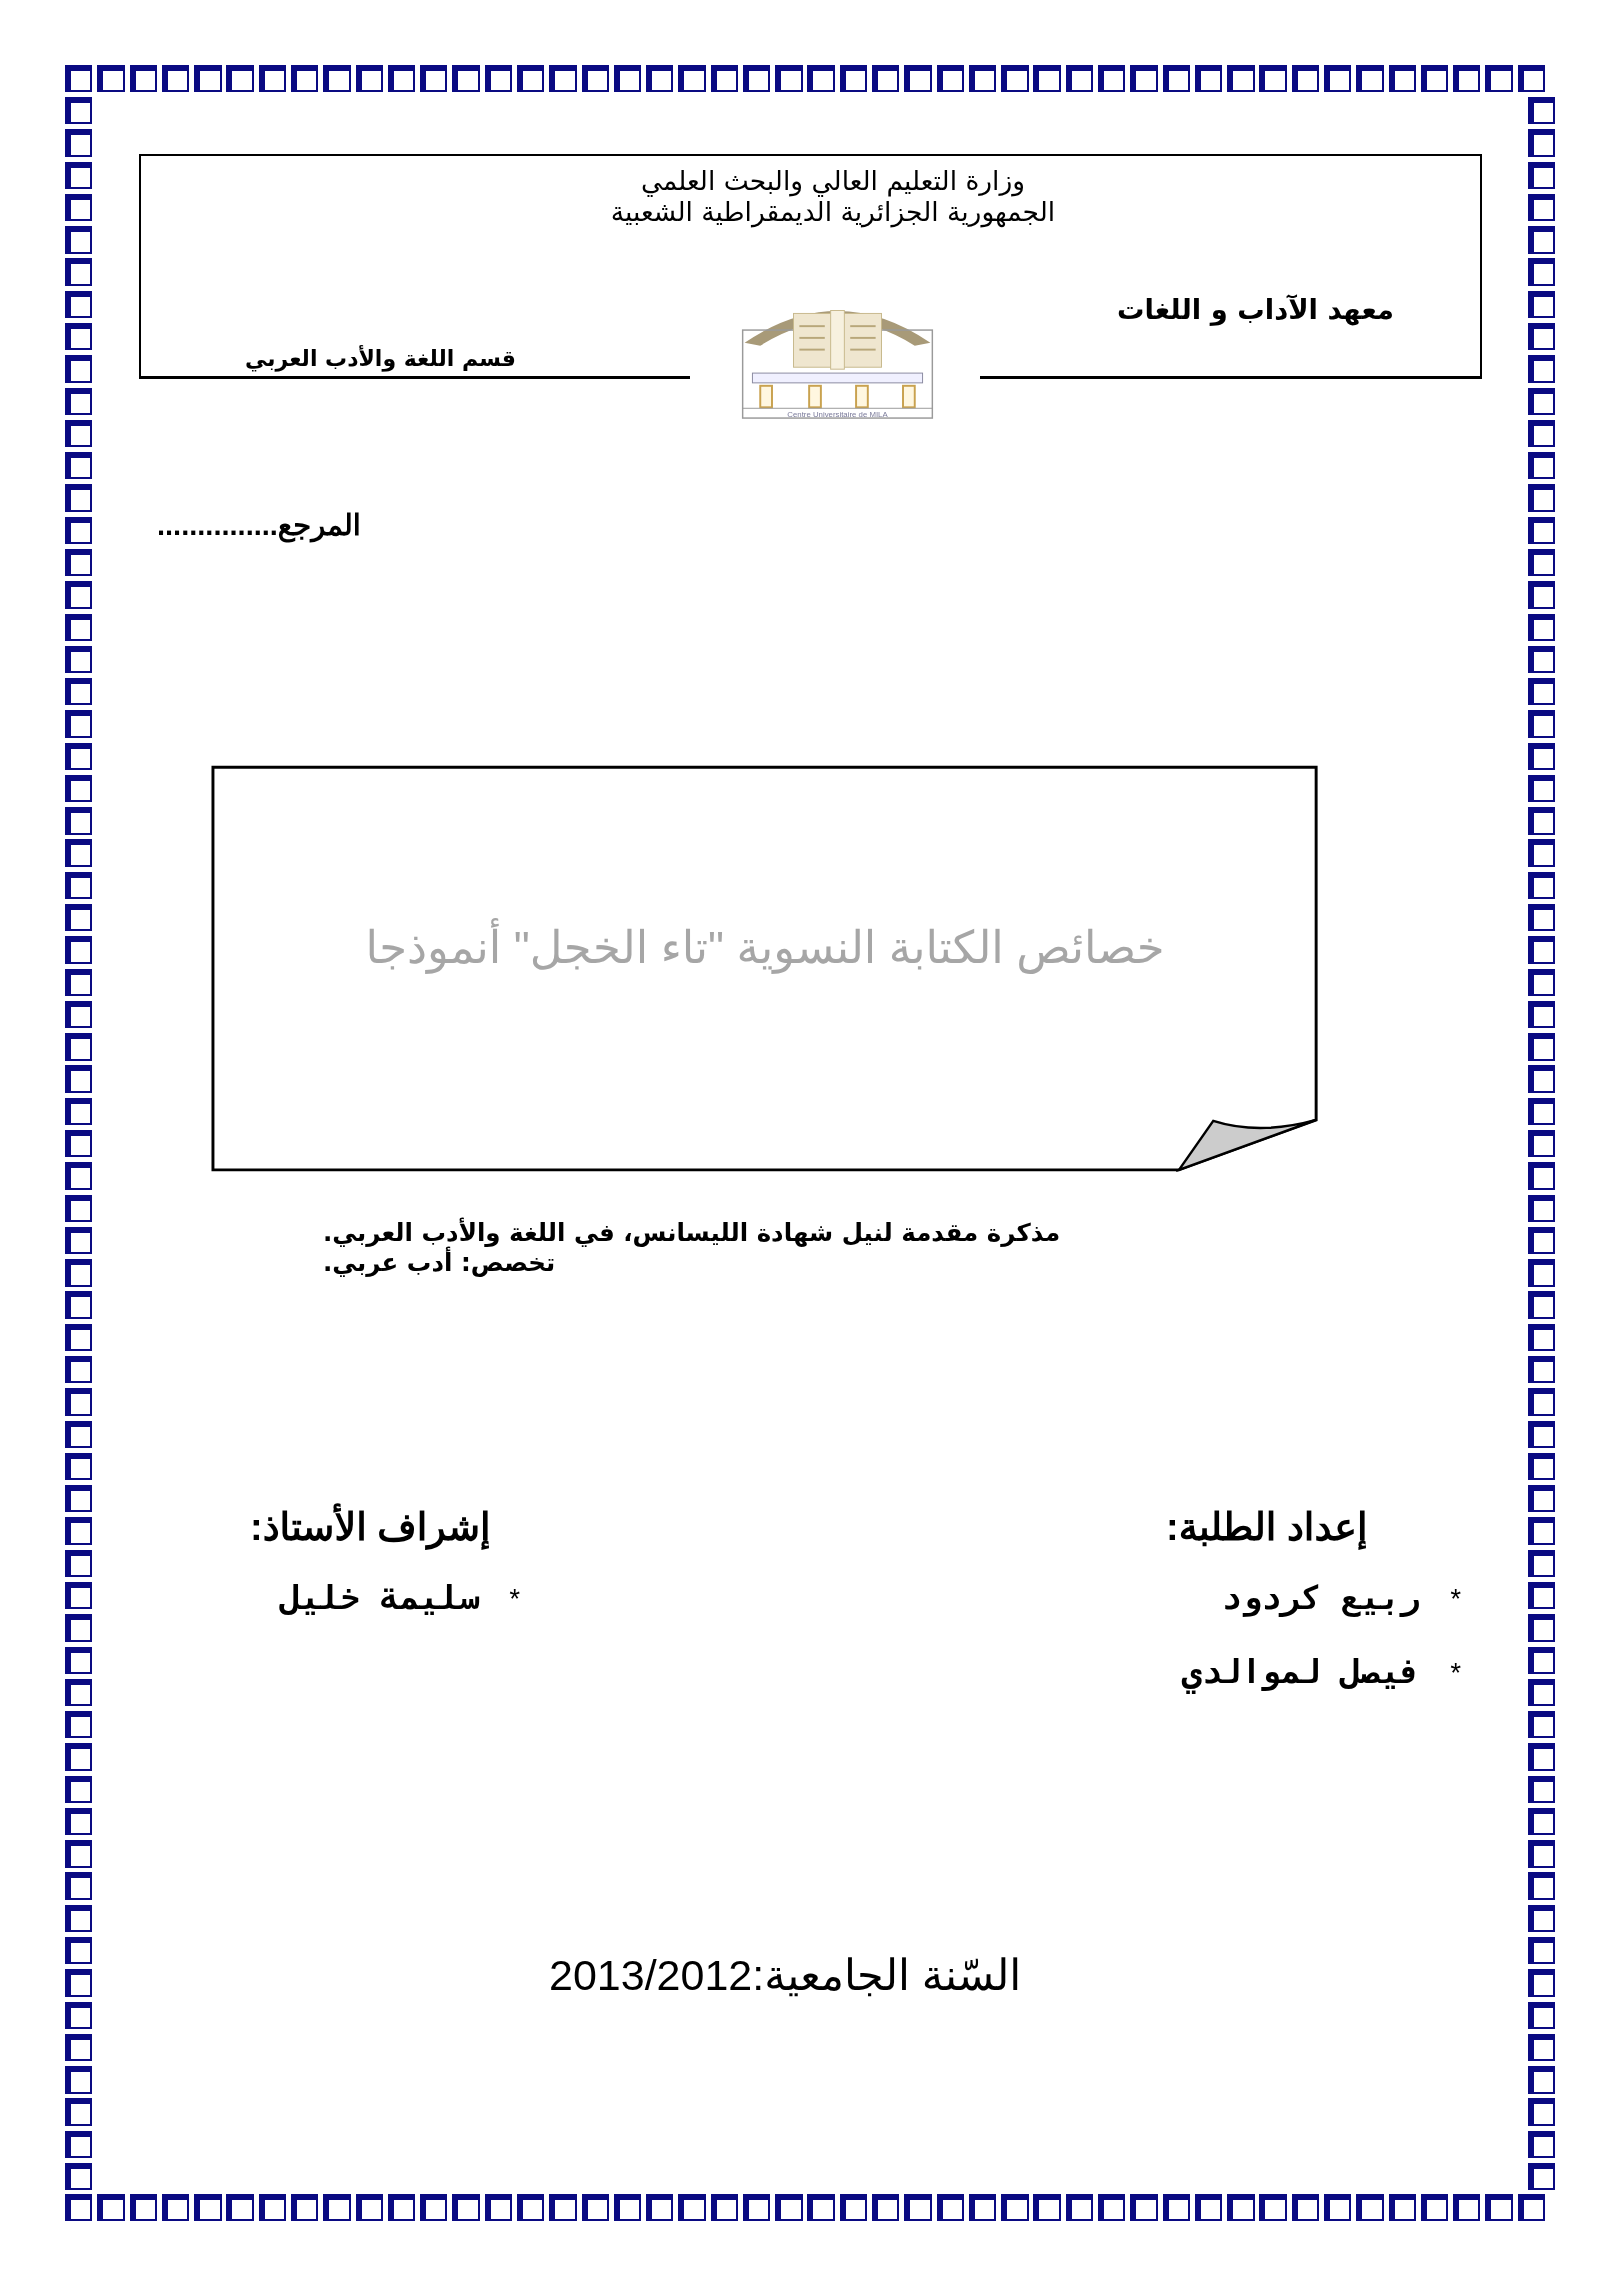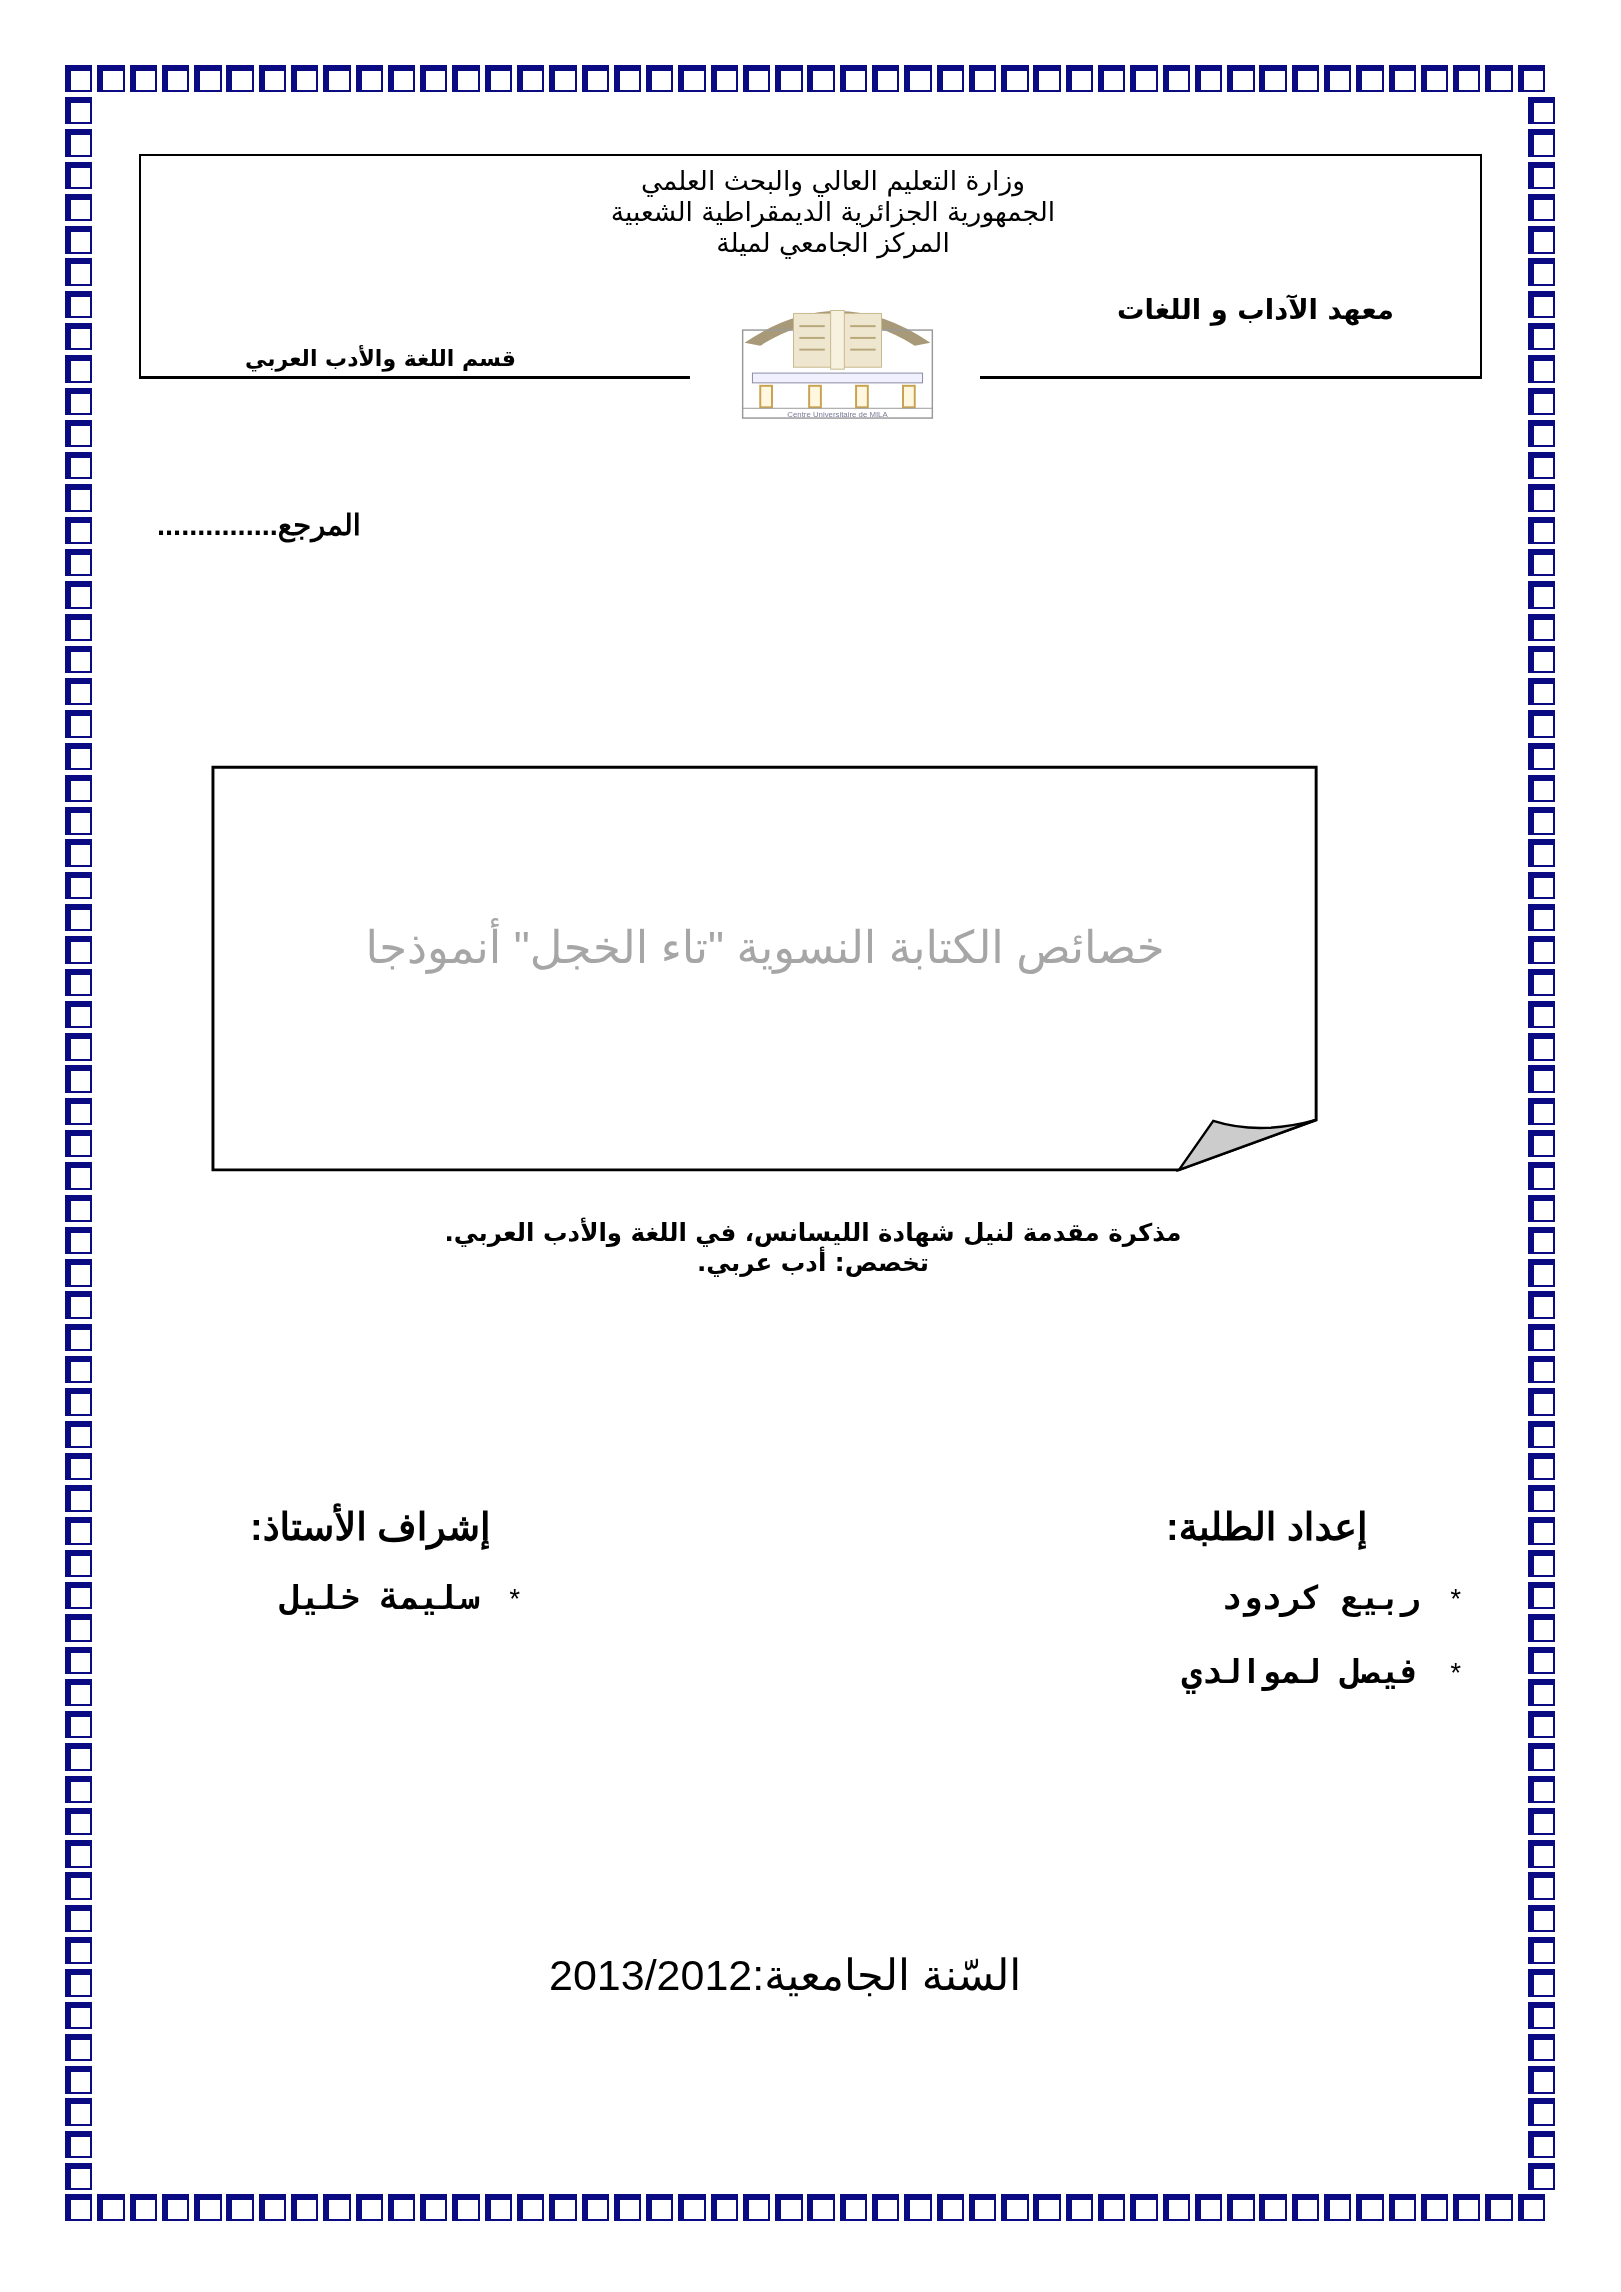--- a/index.html
+++ b/index.html
@@ -36,21 +36,21 @@
                font-family: "Liberation Sans", sans-serif; font-size: 29px; font-weight: bold; }
   .reference .dots { letter-spacing: 3.9px; font-weight: bold; }
 
   
   .title-box { position: absolute; left: 211px; top: 765px; width: 1112px; height: 412px; }
   .title-text { position: absolute; left: 213px; top: 921px; width: 1104px; text-align: center;
                 direction: rtl; font-family: "Liberation Sans", sans-serif; font-size: 45px;
                 color: #a6a6a6; }
 
   
-  .desc { position: absolute; left: 323px; top: 1218px; width: 980px; text-align: center;
+  .desc { position: absolute; left: 323px; top: 1218px; width: 980px; text-align: left;
           direction: rtl; font-family: "DejaVu Sans", sans-serif; font-size: 24.5px;
           font-weight: bold; line-height: 30px; }
   .desc span { display: block; }
 
   
   .section-label { position: absolute; direction: rtl; font-family: "Liberation Sans", sans-serif;
                    font-size: 38px; font-weight: bold; text-underline-offset: 5.9px; }
   .person { position: absolute; direction: rtl; font-family: Liberation Mono, monospace;
             font-size: 33px; font-weight: bold; white-space: nowrap; margin-left: 7px; }
   .person .star { font-weight: normal; font-size: 27.4px; margin-left: 27.4px; }
@@ -293,21 +293,20 @@
     <div class="tile"></div>
   </div>
 
 <div class="header-box"></div>
 <div class="header-bottom-left"></div>
 <div class="header-bottom-right"></div>
 
 <div class="gov-lines">
   <span class="gov-line">وزارة التعليم العالي والبحث العلمي</span>
   <span class="gov-line">الجمهورية الجزائرية الديمقراطية الشعبية</span>
-  <span class="gov-line">المركز الجامعي لميلة</span>
 </div>
 
 <div class="institute">معهد الآداب و اللغات</div>
 <div class="department">قسم اللغة والأدب العربي</div>
 
 <svg class="logo" viewBox="0 0 234 135" xmlns="http://www.w3.org/2000/svg">
   <path d="M22 55 Q117 -10 212 55 L196 58 Q117 8 38 58 Z" fill="#a89a78"></path>
   <rect x="20" y="42" width="194" height="90" fill="none" stroke="#9a9a9a" stroke-width="1.5"></rect>
   <rect x="72" y="25" width="90" height="55" fill="#efe6cf" stroke="#c8b98d" stroke-width="1"></rect>
   <rect x="110" y="22" width="14" height="60" fill="#f7f1df" stroke="#c8b98d" stroke-width="1"></rect>

